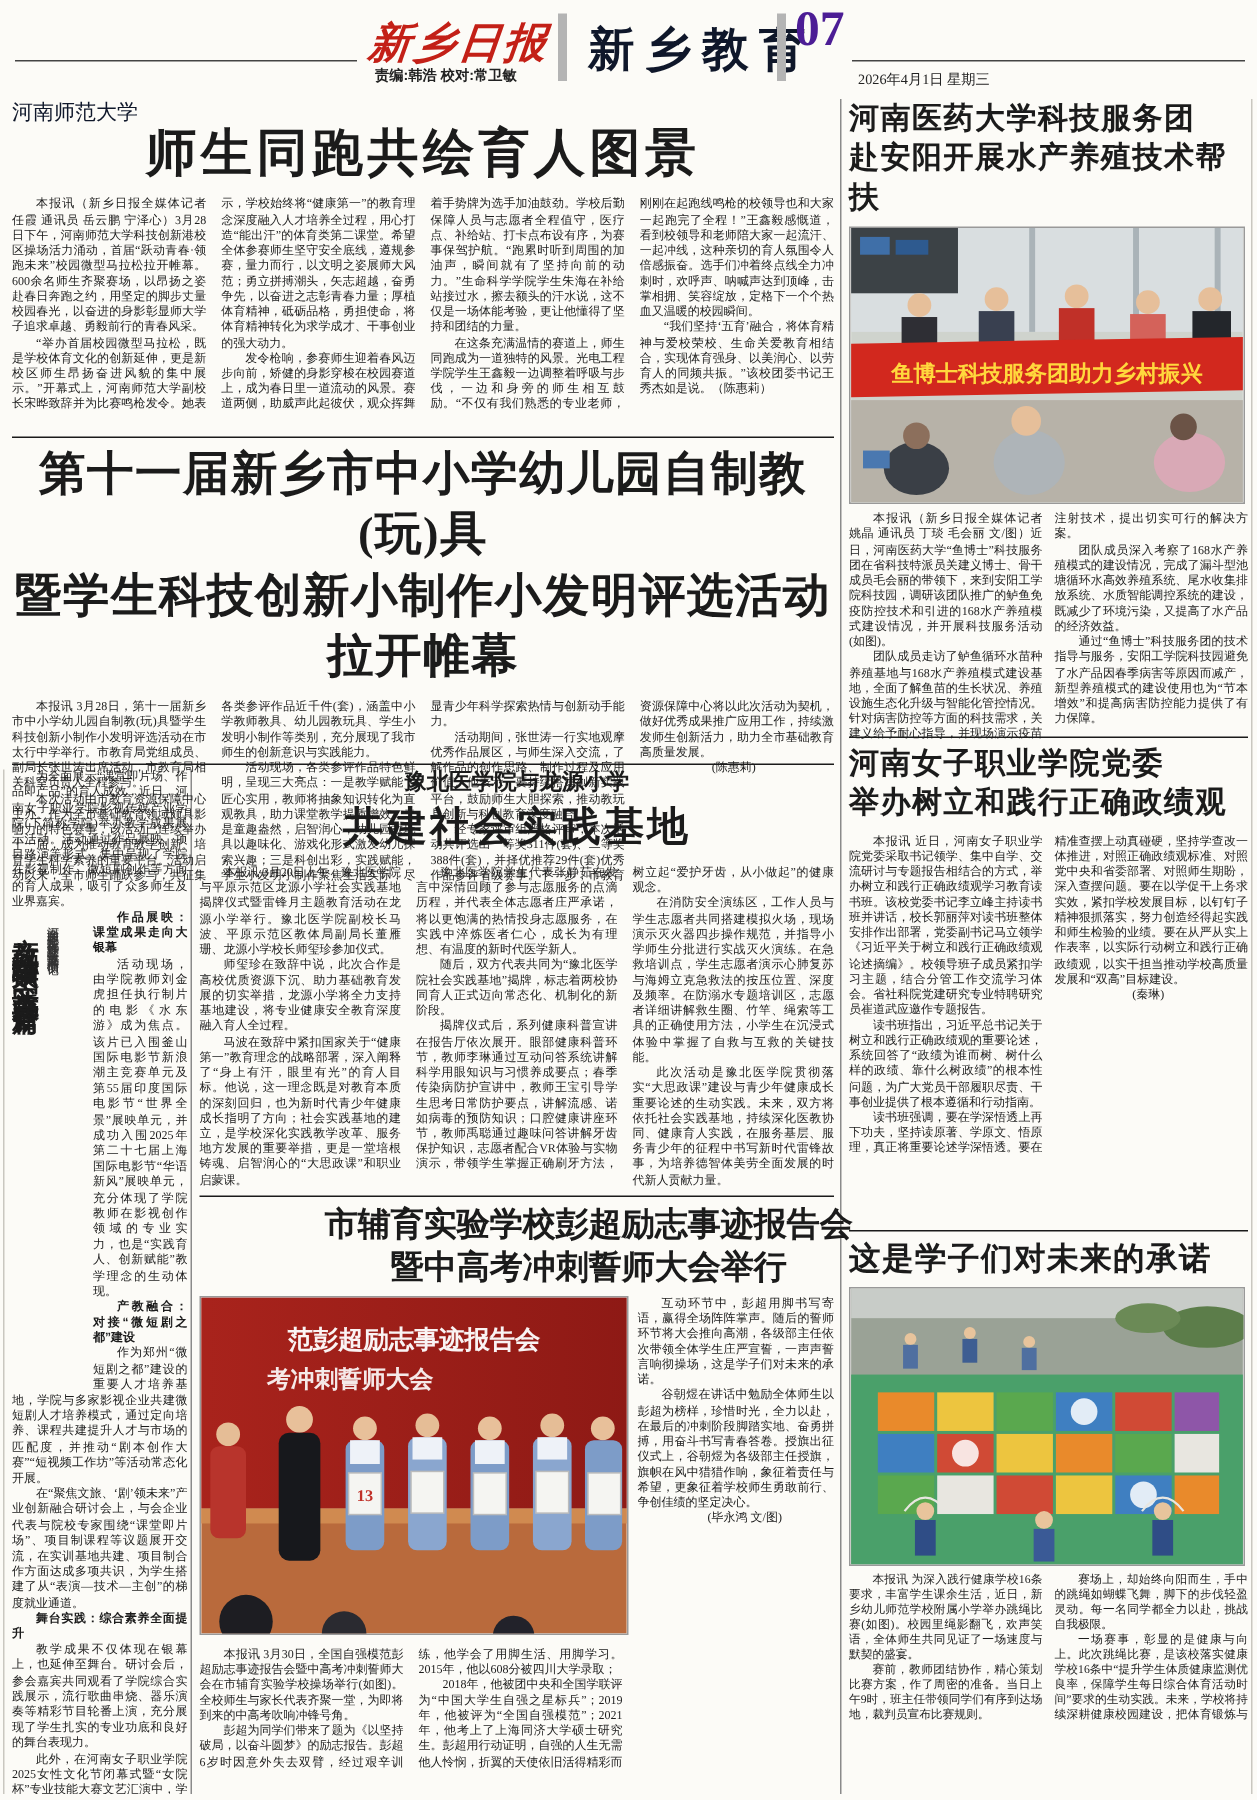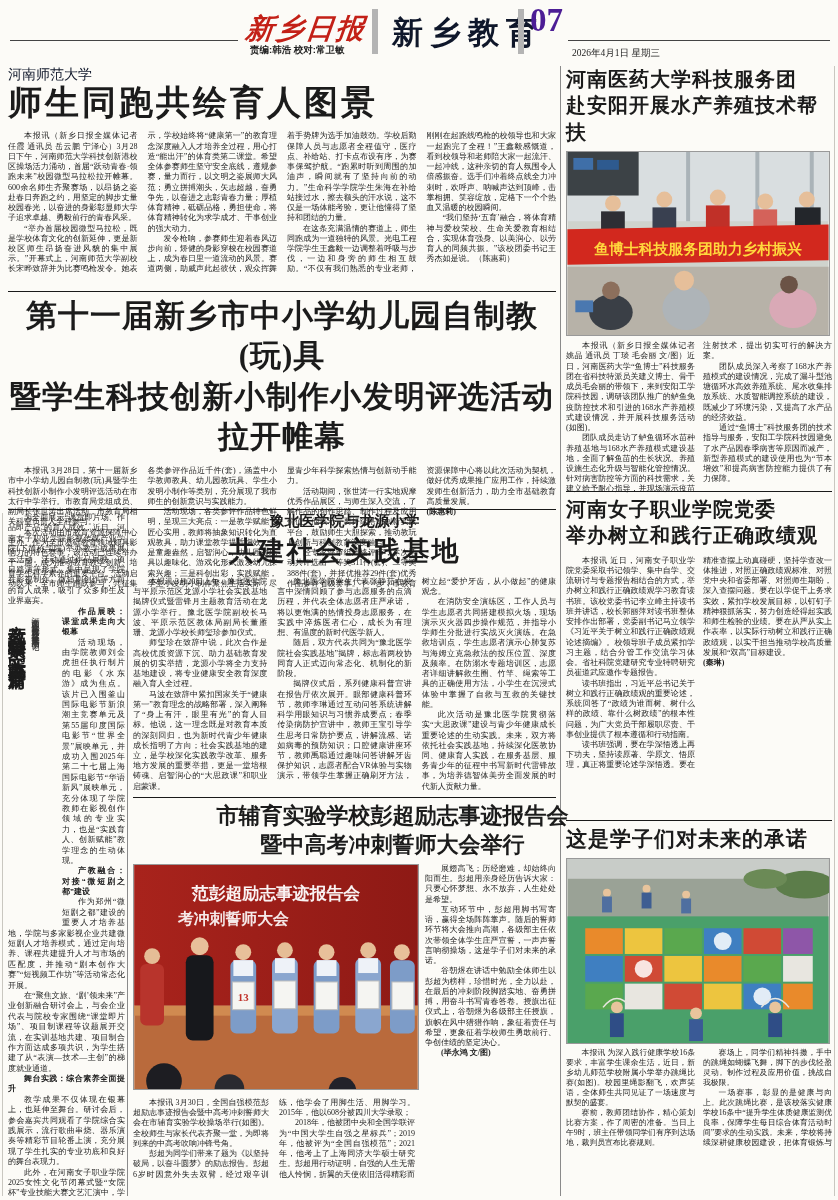--- a/index.html
+++ b/index.html
@@ -17,25 +17,25 @@
   .page-no{position:absolute;left:530px;top:2px;font-size:33px;font-weight:bold;color:#4c1d95;}
   .page-date{position:absolute;left:572px;top:47px;font-size:9.5px;color:#222;}
   
   .hrule{position:absolute;height:0;border-top:1.5px solid #1a1a1a;}
   .vrule{position:absolute;width:1px;background:#8a8a8a;}
   .edge{position:absolute;width:1px;background:#c9c7c0;}
   
   .body-cols{column-fill:auto;column-gap:10px;font-size:8px;line-height:1.28;
              text-align:justify;overflow:hidden;color:#1c1c1c;}
   .body-cols p{margin:0;text-indent:2em;}
-  p.byline{text-align:left;text-indent:0;padding-right:4px;font-weight:bold;}
+  p.byline{text-align:center;text-indent:0;padding-right:4px;}
   .kicker{font-size:14px;color:#0f172a;}
   
   .sec-main{position:absolute;left:8px;top:66px;width:548px;}
-  .main-headline{margin-top:0;text-align:left;font-family:"Liberation Sans",sans-serif;
+  .main-headline{margin-top:0;text-align:center;font-family:"Liberation Sans",sans-serif;
                  font-weight:bold;font-size:34px;letter-spacing:3px;line-height:1.1;}
   .main-body{margin-top:10px;height:152px;column-count:4;}
   
   .sec-contest{position:absolute;left:8px;top:296px;width:548px;}
   .contest-h{text-align:center;font-weight:bold;font-size:31px;line-height:1.3;letter-spacing:1px;}
   .contest-body{margin-top:9px;height:128px;column-count:4;}
   
   .sec-media{position:absolute;left:8px;top:513px;width:117px;height:683px;overflow:hidden;
              font-size:8px;line-height:1.3;text-align:justify;}
   .sec-media p{margin:0;text-indent:2em;}
@@ -214,21 +214,20 @@
             <rect x="260" y="118" width="22" height="28" fill="#f5f5f2" stroke="#bbb"></rect>
           </g>
       </g>
 
       <circle cx="30" cy="218" r="18" fill="#1d1d22"></circle>
       <circle cx="96" cy="226" r="15" fill="#2a2a30"></circle>
       <circle cx="210" cy="228" r="14" fill="#22222a"></circle>
     </svg>
 
     <div class="peng-colC">
-      <p>展翅高飞；历经磨难，却始终向阳而生。彭超用亲身经历告诉大家：只要心怀梦想、永不放弃，人生处处是希望。</p>
       <p>互动环节中，彭超用脚书写寄语，赢得全场阵阵掌声。随后的誓师环节将大会推向高潮，各级部主任依次带领全体学生庄严宣誓，一声声誓言响彻操场，这是学子们对未来的承诺。</p>
       <p>谷朝煜在讲话中勉励全体师生以彭超为榜样，珍惜时光，全力以赴，在最后的冲刺阶段脚踏实地、奋勇拼搏，用奋斗书写青春答卷。授旗出征仪式上，谷朝煜为各级部主任授旗，旗帜在风中猎猎作响，象征着责任与希望，更象征着学校师生勇敢前行、争创佳绩的坚定决心。</p>
       <p class="byline">(毕永鸿 文/图)</p>
     </div>
 
     <div class="peng-colsAB body-cols">
       <p>本报讯 3月30日，全国自强模范彭超励志事迹报告会暨中高考冲刺誓师大会在市辅育实验学校操场举行(如图)。全校师生与家长代表齐聚一堂，为即将到来的中高考吹响冲锋号角。</p>
       <p>彭超为同学们带来了题为《以坚持破局，以奋斗圆梦》的励志报告。彭超6岁时因意外失去双臂，经过艰辛训练，他学会了用脚生活、用脚学习。2015年，他以608分被四川大学录取；</p>
       <p>2018年，他被团中央和全国学联评为“中国大学生自强之星标兵”；2019年，他被评为“全国自强模范”；2021年，他考上了上海同济大学硕士研究生。彭超用行动证明，自强的人生无需他人怜悯，折翼的天使依旧活得精彩而完整。他是当之无愧的时代榜样、青春的标杆。</p>
 
@@ -370,19 +369,19 @@
             <rect x="203" y="156" width="14" height="24" fill="#2f4d86"></rect>
           </g>
         <path d="M36 150 q14 -18 28 0" stroke="#e8e6e0" stroke-width="1.5" fill="none"></path>
         <path d="M196 150 q14 -18 28 0" stroke="#e8e6e0" stroke-width="1.5" fill="none"></path>
       </g>
     </svg>
 
     <div class="rope-body body-cols">
       <p>本报讯 为深入践行健康学校16条要求，丰富学生课余生活，近日，新乡幼儿师范学校附属小学举办跳绳比赛(如图)。校园里绳影翻飞，欢声笑语，全体师生共同见证了一场速度与默契的盛宴。</p>
       <p>赛前，教师团结协作，精心策划比赛方案，作了周密的准备。当日上午9时，班主任带领同学们有序到达场地，裁判员宣布比赛规则。</p>
-      <p>赛场上，同学们精神抖擞，手中的跳绳如蝴蝶飞舞，脚下的步伐轻盈灵动。制作过程及应用价值，挑战自我极限。</p>
+      <p>赛场上，却始终向阳而生，手中的跳绳如蝴蝶飞舞，脚下的步伐轻盈灵动。每一名同学都全力以赴，挑战自我极限。</p>
       <p>一场赛事，彰显的是健康与向上。此次跳绳比赛，是该校落实健康学校16条中“提升学生体质健康监测优良率，保障学生每日综合体育活动时间”要求的生动实践。未来，学校将持续深耕健康校园建设，把体育锻炼与健康教育深度融合，引导学生坚持运动，强健体魄，奔赴美好未来。</p>
 
     </div>
   </div>
 
 </div>
 
 </body></html>

